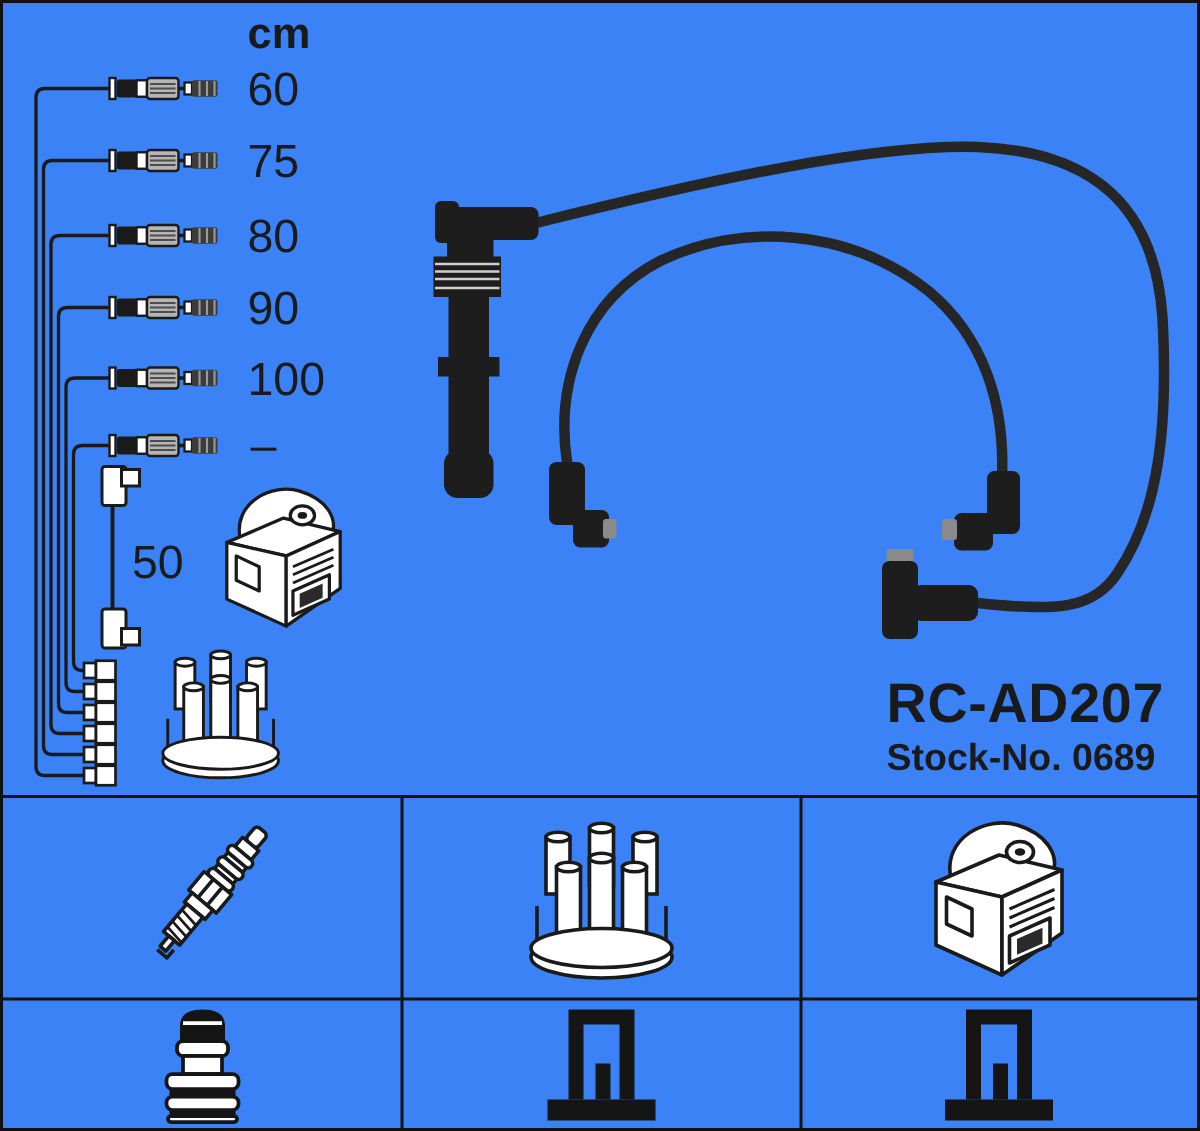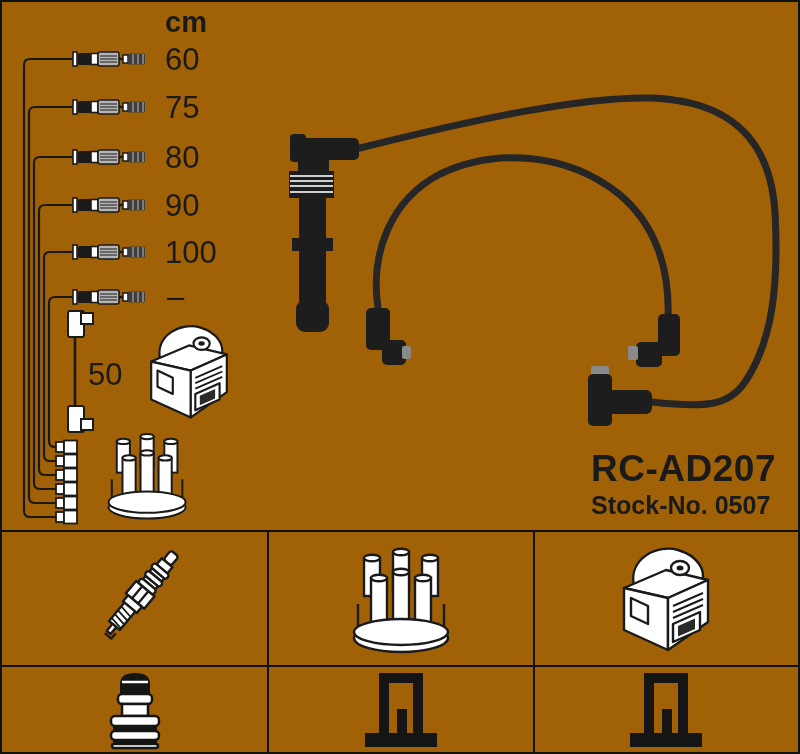--- a/index.html
+++ b/index.html
@@ -1,18 +1,18 @@
 <!DOCTYPE html>
 <html><head>
 <meta charset="utf-8">
 <style>
   html,body{margin:0;padding:0;background:#fff;}
   .frame{
     position:relative;width:800px;height:754px;box-sizing:border-box;
-    border:2px solid #111;background:#a16207;overflow:hidden;
+    border:2px solid #111;background:#3b82f6;overflow:hidden;
     font-family:"Liberation Sans",sans-serif;color:#1a1a1a;padding-left:28px;
   }
   .top-svg{position:absolute;top:0;left:0;}
   .top-svg text{font-family:"Liberation Sans",sans-serif;fill:#1a1a1a;}
   .pn-block{position:absolute;top:446px;right:22px;text-align:left;line-height:1.15;}
   .pn-main{font-size:37px;font-weight:bold;letter-spacing:.5px;}
   .pn-stock{font-size:25px;font-weight:bold;}
   .legend{
     position:absolute;left:0;right:0;top:528px;bottom:0;
     display:grid;grid-template-columns:1fr 1fr 1fr;grid-template-rows:135px 1fr;
@@ -192,21 +192,21 @@
       <g>
         <rect x="589" y="364" width="18" height="11" rx="2" fill="#8a8a8a"></rect>
         <rect x="586" y="372" width="24" height="52" rx="5" fill="#1d1d1d"></rect>
         <rect x="606" y="388" width="44" height="24" rx="6" fill="#1d1d1d"></rect>
       </g>
     </g>
   </svg>
 
   <div class="pn-block">
     <div class="pn-main">RC-AD207</div>
-    <div class="pn-stock">Stock-No. 0507</div>
+    <div class="pn-stock">Stock-No. 0689</div>
   </div>
 
   <div class="legend">
     <div class="cell">
       <svg width="170" height="128" viewBox="0 0 170 128">
         <use href="#sym-plug" transform="translate(85,66) rotate(40)"></use>
       </svg>
     </div>
     <div class="cell vline">
       <svg width="110" height="116" viewBox="0 0 110 116">

